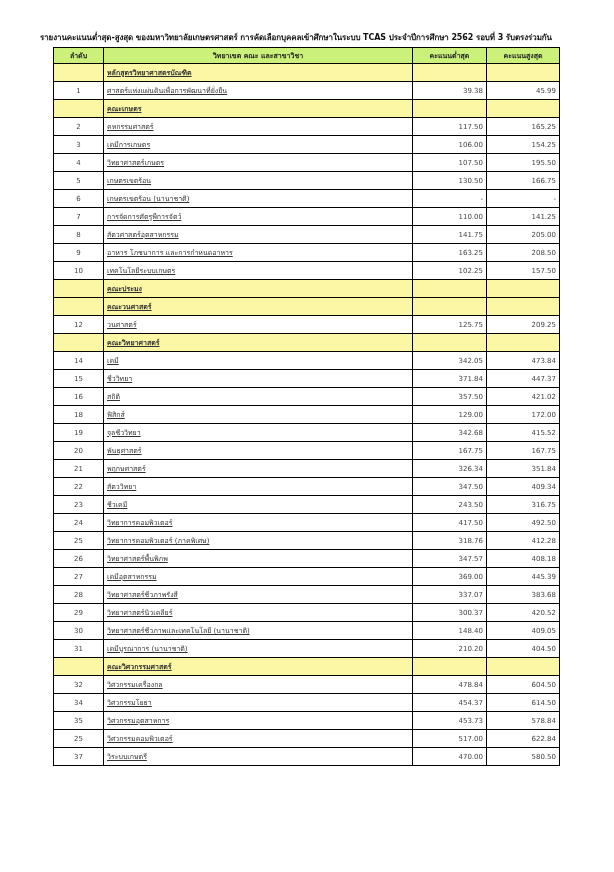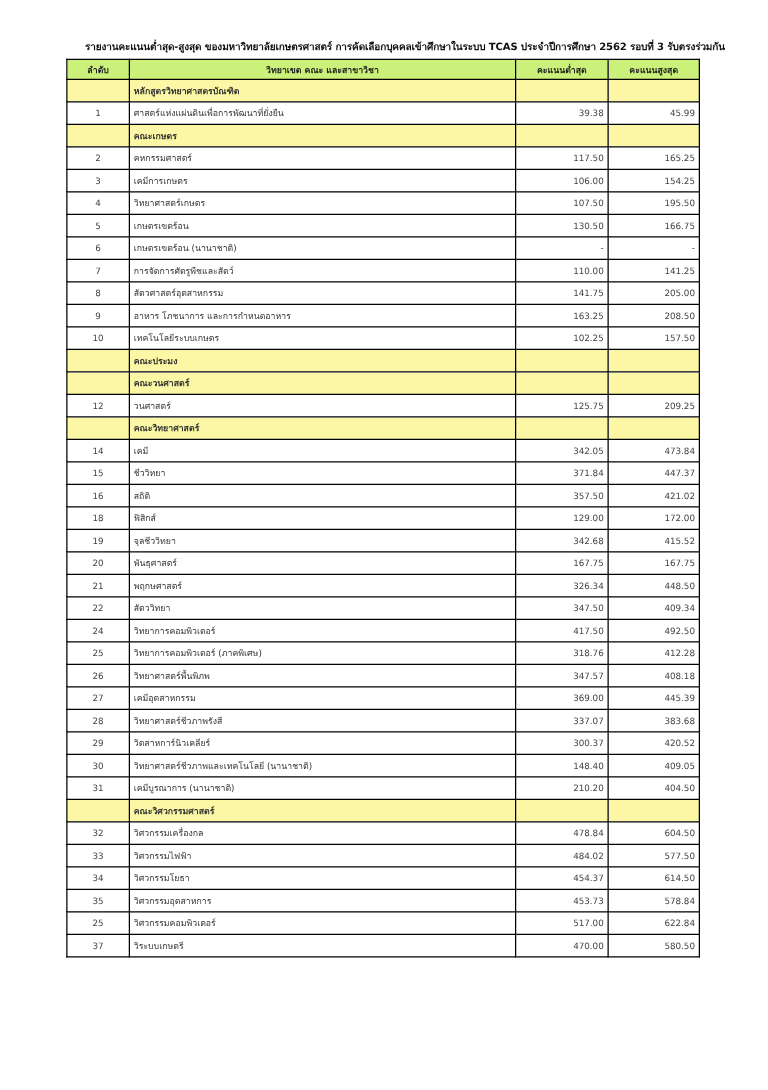--- a/index.html
+++ b/index.html
@@ -1,28 +1,28 @@
 <!DOCTYPE html>
 <html><head>
   <meta charset="utf-8">
   <style>
     html, body { margin: 0; padding: 0; background: #ffffff; }
     body { width: 614px; height: 872px; position: relative; overflow: hidden;
            font-family: "DejaVu Sans", sans-serif; color: #222; }
-    .title { position: absolute; left: 40px; top: 31px; width: 540px; text-align: right;
+    .title { position: absolute; left: 40px; top: 31px; width: 540px; text-align: left;
              font-size: 8px; font-weight: bold; color: #111; white-space: nowrap; letter-spacing: -0.1px; }
     table.grid { position: absolute; left: 53px; top: 47px; width: 506px;
                  border-collapse: collapse; table-layout: fixed; font-size: 7px; }
     table.grid td, table.grid th { border: 1px solid #000; padding: 0 3px; height: 17px;
                  overflow: hidden; white-space: nowrap; }
     table.grid th { background: #ccf17a; font-weight: bold; height: 15px; font-size: 7px; }
     tr.section td { background: #fbf7a4; height: 17px; }
     tr.section td.name { font-weight: bold; }
     td.num { text-align: center; color: #444; }
-    td.name { text-align: left; color: #333; }
+    td.name { text-align: left; color: #333; text-decoration: underline; }
     td.val { text-align: right; color: #444; }
     col.c1 { width: 50px; } col.c2 { width: 309px; } col.c3 { width: 74px; } col.c4 { width: 73px; }
   </style>
 </head>
 <body>
 
 <div class="title">รายงานคะแนนต่ำสุด-สูงสุด ของมหาวิทยาลัยเกษตรศาสตร์ การคัดเลือกบุคคลเข้าศึกษาในระบบ TCAS ประจำปีการศึกษา 2562  รอบที่ 3 รับตรงร่วมกัน</div>
 
 <table class="grid">
   <colgroup>
@@ -83,21 +83,21 @@
         <td class="val">166.75</td>
       </tr>
       <tr>
         <td class="num">6</td>
         <td class="name">เกษตรเขตร้อน (นานาชาติ)</td>
         <td class="val">-</td>
         <td class="val">-</td>
       </tr>
       <tr>
         <td class="num">7</td>
-        <td class="name">การจัดการศัตรูพืชและสัตว์</td>
+        <td class="name">การจัดการศัตรูพืการจัตว์</td>
         <td class="val">110.00</td>
         <td class="val">141.25</td>
       </tr>
       <tr>
         <td class="num">8</td>
         <td class="name">สัตวศาสตร์อุตสาหกรรม</td>
         <td class="val">141.75</td>
         <td class="val">205.00</td>
       </tr>
       <tr>
@@ -169,29 +169,35 @@
       <tr>
         <td class="num">20</td>
         <td class="name">พันธุศาสตร์</td>
         <td class="val">167.75</td>
         <td class="val">167.75</td>
       </tr>
       <tr>
         <td class="num">21</td>
         <td class="name">พฤกษศาสตร์</td>
         <td class="val">326.34</td>
-        <td class="val">448.50</td>
+        <td class="val">351.84</td>
       </tr>
       <tr>
         <td class="num">22</td>
         <td class="name">สัตววิทยา</td>
         <td class="val">347.50</td>
         <td class="val">409.34</td>
       </tr>
       <tr>
+        <td class="num">23</td>
+        <td class="name">ชีวเคมี</td>
+        <td class="val">243.50</td>
+        <td class="val">316.75</td>
+      </tr>
+      <tr>
         <td class="num">24</td>
         <td class="name">วิทยาการคอมพิวเตอร์</td>
         <td class="val">417.50</td>
         <td class="val">492.50</td>
       </tr>
       <tr>
         <td class="num">25</td>
         <td class="name">วิทยาการคอมพิวเตอร์ (ภาคพิเศษ)</td>
         <td class="val">318.76</td>
         <td class="val">412.28</td>
@@ -209,21 +215,21 @@
         <td class="val">445.39</td>
       </tr>
       <tr>
         <td class="num">28</td>
         <td class="name">วิทยาศาสตร์ชีวภาพรังสี</td>
         <td class="val">337.07</td>
         <td class="val">383.68</td>
       </tr>
       <tr>
         <td class="num">29</td>
-        <td class="name">วิตสาหการ์นิวเคลียร์</td>
+        <td class="name">วิทยาศาสตร์นิวเคลียร์</td>
         <td class="val">300.37</td>
         <td class="val">420.52</td>
       </tr>
       <tr>
         <td class="num">30</td>
         <td class="name">วิทยาศาสตร์ชีวภาพและเทคโนโลยี (นานาชาติ)</td>
         <td class="val">148.40</td>
         <td class="val">409.05</td>
       </tr>
       <tr>
@@ -238,26 +244,20 @@
         <td></td>
         <td></td>
       </tr>
       <tr>
         <td class="num">32</td>
         <td class="name">วิศวกรรมเครื่องกล</td>
         <td class="val">478.84</td>
         <td class="val">604.50</td>
       </tr>
       <tr>
-        <td class="num">33</td>
-        <td class="name">วิศวกรรมไฟฟ้า</td>
-        <td class="val">484.02</td>
-        <td class="val">577.50</td>
-      </tr>
-      <tr>
         <td class="num">34</td>
         <td class="name">วิศวกรรมโยธา</td>
         <td class="val">454.37</td>
         <td class="val">614.50</td>
       </tr>
       <tr>
         <td class="num">35</td>
         <td class="name">วิศวกรรมอุตสาหการ</td>
         <td class="val">453.73</td>
         <td class="val">578.84</td>

